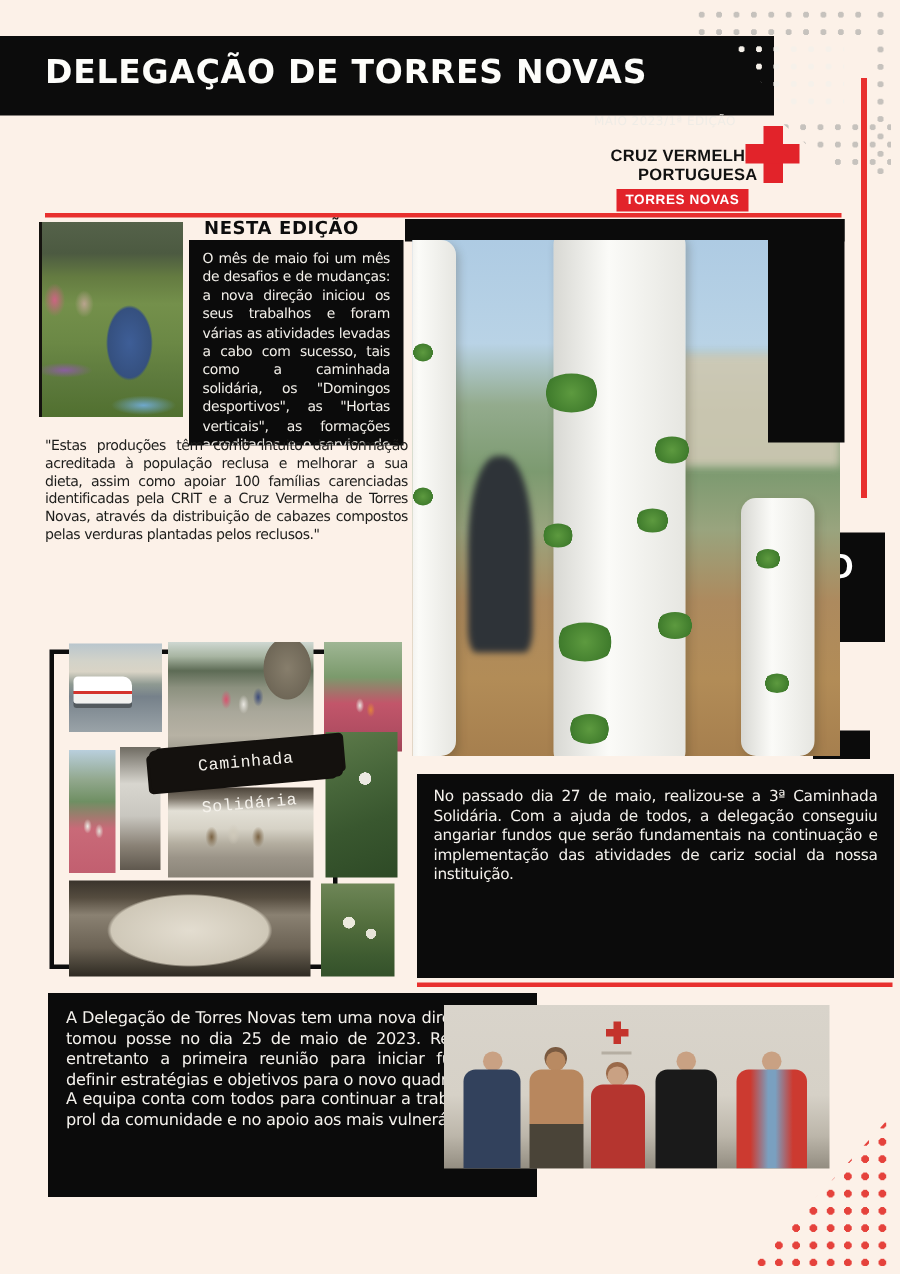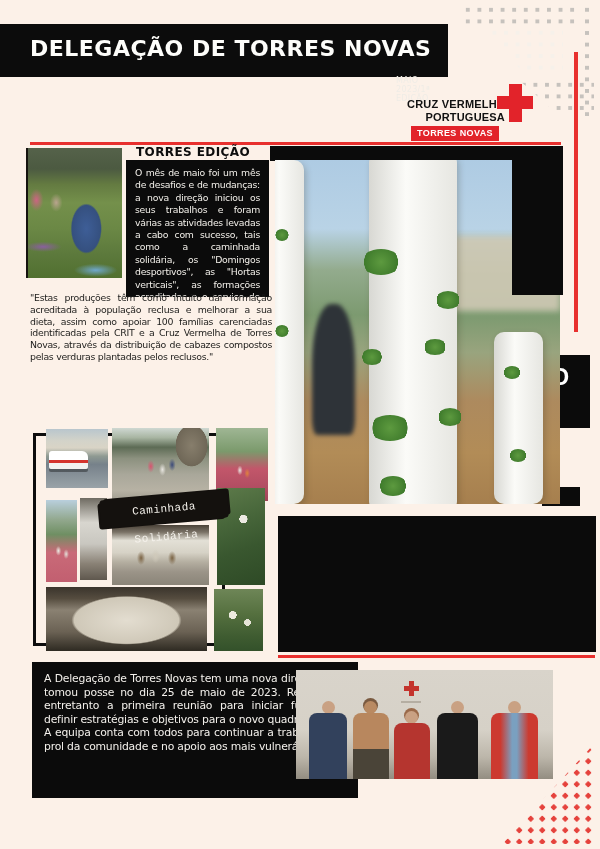--- a/index.html
+++ b/index.html
@@ -15,21 +15,21 @@
   .dots-bar{left:477px;top:27px;width:86px;height:47px;--c:#f6f1ea;
             clip-path:polygon(8% 0,100% 0,100% 100%,55% 100%);}
   .dots-below{left:518px;top:79px;width:76px;height:37px;--c:#c6c2bd;
             clip-path:polygon(0 0,100% 0,100% 100%,55% 100%);}
   .dots-red{left:502px;top:744px;width:92px;height:100px;--c:#e5423c;
             background-image:radial-gradient(circle 2.6px,var(--c) 98%,transparent 100%);
             background-size:11.5px 11.5px;
             clip-path:polygon(100% 0,100% 100%,0 100%);}
 
   
-  .topbar{left:0;top:24px;width:448px;height:53px;background:#0c0c0c;}
+  .topbar{left:0;top:24px;width:516px;height:53px;background:#0c0c0c;}
   .topbar-title{position:absolute;left:30px;top:0;height:53px;line-height:50px;
     color:#fdfdfa;font-size:22px;font-weight:bold;letter-spacing:.5px;}
   .edition{position:absolute;left:396px;top:52px;color:#efece6;font-size:8px;letter-spacing:.3px;}
   .big-title{left:26px;top:76px;font-size:51px;font-weight:bold;letter-spacing:1px;color:#0e0e0e;
     font-family:"Liberation Sans",sans-serif;}
   .redline-top{left:30px;top:142px;width:531px;height:3px;background:#e8302e;}
   .redline-bottom{left:278px;top:655px;width:317px;height:3px;background:#e8302e;}
   .red-vline{left:574px;top:52px;width:4px;height:280px;background:#e8302e;}
 
   
@@ -188,21 +188,21 @@
     <div>CRUZ VERMELHA</div>
     <div>PORTUGUESA</div>
   </div>
   <div class="abs cross"></div>
   <div class="abs tn-badge">TORRES NOVAS</div>
 
   <div class="abs redline-top"></div>
 
   <div class="photo photo-yoga" aria-label="Pessoas sentadas na relva em tapetes de yoga num parque"></div>
 
-  <div class="abs nesta-head">TORRES EDIÇÃO</div>
+  <div class="abs nesta-head">NESTA EDIÇÃO</div>
   <div class="abs nesta-box">O mês de maio foi um mês de desafios e de mudanças: a nova direção iniciou os seus trabalhos e foram várias as atividades levadas a cabo com sucesso, tais como a caminhada solidária, os "Domingos desportivos", as "Hortas verticais", as formações acreditadas e o serviço de transporte.</div>
 
   <div class="abs garden-frame1"></div>
   <div class="photo photo-garden" aria-label="Horta vertical: torres brancas de cultivo com plantas verdes no exterior">
     <div class="g-building"></div>
     <div class="g-man"></div>
     <div class="tower tw1"></div>
     <div class="tower tw2"></div>
     <div class="tower tw3"></div>
     <div class="leaf" style="left:30%;top:26%;width:40px;height:26px;"></div>
@@ -237,20 +237,21 @@
   <div class="photo pC" aria-label="Caminhantes num trilho vermelho no parque"></div>
   <div class="photo pD" aria-label="Participantes num campo vermelho"></div>
   <div class="photo pE" aria-label="Fila de participantes junto a um muro"></div>
   <div class="photo pF" aria-label="Grupo em exercício num pátio"></div>
   <div class="photo pG" aria-label="Caminhantes num trilho verde íngreme"></div>
   <div class="photo pH" aria-label="Grupo em escadas sob um arco de pedra"></div>
   <div class="photo pI" aria-label="Caminhantes de costas com t-shirts brancas"></div>
   <div class="abs cam-label">Caminhada Solidária</div>
 
   <div class="abs cam-box">
+    <p>No passado dia 27 de maio, realizou-se a 3ª Caminhada Solidária. Com a ajuda de todos, a delegação conseguiu angariar fundos que serão fundamentais na continuação e implementação das atividades de cariz social da nossa instituição.</p>
   </div>
   <div class="abs redline-bottom"></div>
 
   <div class="abs dir-box">
     <p>A Delegação de Torres Novas tem uma nova direção, que tomou posse no dia 25 de maio de 2023. Realizou-se entretanto a primeira reunião para iniciar funções e definir estratégias e objetivos para o novo quadriénio.</p>
     <p>A equipa conta com todos para continuar a trabalhar em prol da comunidade e no apoio aos mais vulneráveis.</p>
   </div>
   <div class="photo photo-board" aria-label="Os cinco membros da nova direção em frente ao logótipo da Cruz Vermelha Portuguesa">
     <div class="wall-logo"></div>
     <div class="person b1">

